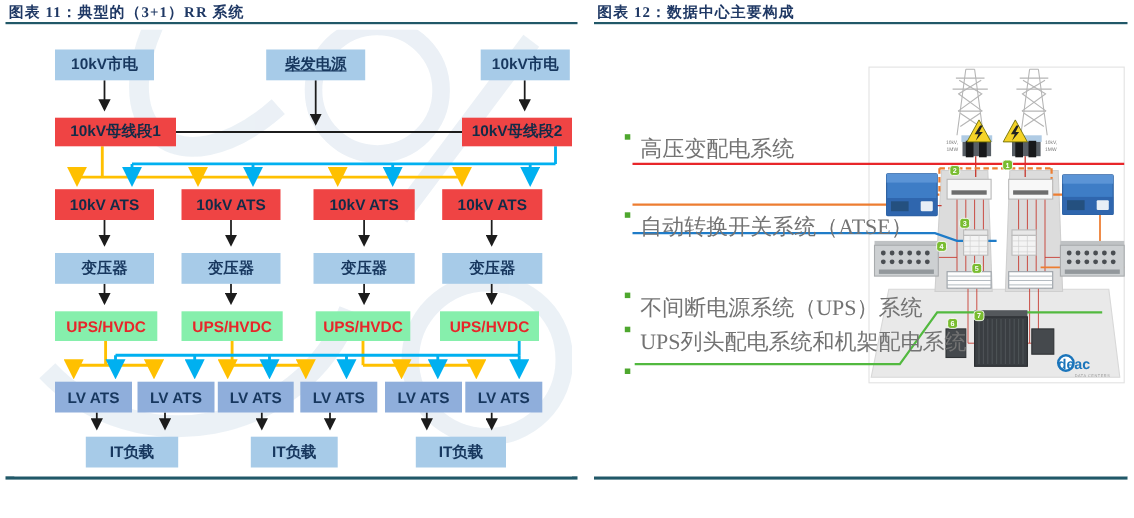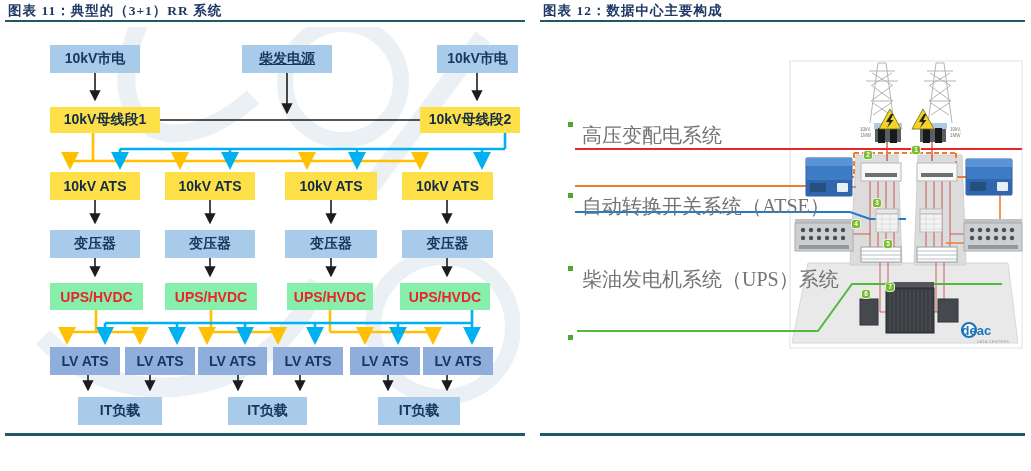--- a/index.html
+++ b/index.html
@@ -13,21 +13,21 @@
     font-weight:bold;font-size:13.5px;color:#1F3864;letter-spacing:1px;white-space:nowrap;
   }
   .rule{position:absolute;height:2.5px;background:#215868;}
   .rule-bottom{position:absolute;height:3px;background:#215868;}
   .fig{position:absolute;background:#ffffff;}
   .bx{
     position:absolute;display:flex;align-items:center;justify-content:center;
     font-weight:bold;font-size:14px;white-space:nowrap;
   }
   .light{background:#A7CBE8;color:#17375E;}
-  .dark{background:#fde047;color:#122B47;}
+  .dark{background:#ef4444;color:#122B47;}
   .mid{background:#8FAEDB;color:#17375E;}
   .ups{background:#86efac;color:#E8262A;}
   .svgabs{position:absolute;left:0;top:0;}
   .li-item{
     position:absolute;left:28px;height:20px;display:flex;align-items:flex-start;
     font-family:"Liberation Serif","DejaVu Serif",serif;
     font-size:20px;color:#737373;white-space:nowrap;
   }
   .li-bullet{width:5px;height:5px;background:#4EA72E;margin-right:9px;flex:0 0 auto;}
 </style>
@@ -332,18 +332,22 @@
   <div class="li-item" style="top:95px;">
       <span class="li-bullet"></span>
       <span>高压变配电系统</span>
     </div>
   <div class="li-item" style="top:166px;">
       <span class="li-bullet"></span>
       <span>自动转换开关系统（ATSE）</span>
     </div>
   <div class="li-item" style="top:239px;">
       <span class="li-bullet"></span>
-      <span>柴油发电机系统（UPS）系统</span>
+      <span>不间断电源系统（UPS）系统</span>
+    </div>
+  <div class="li-item" style="top:270px;">
+      <span class="li-bullet"></span>
+      <span>UPS列头配电系统和机架配电系统</span>
     </div>
   <div class="li-item" style="top:308px;">
       <span class="li-bullet"></span>
     </div>
 </div>
 
 </body></html>

